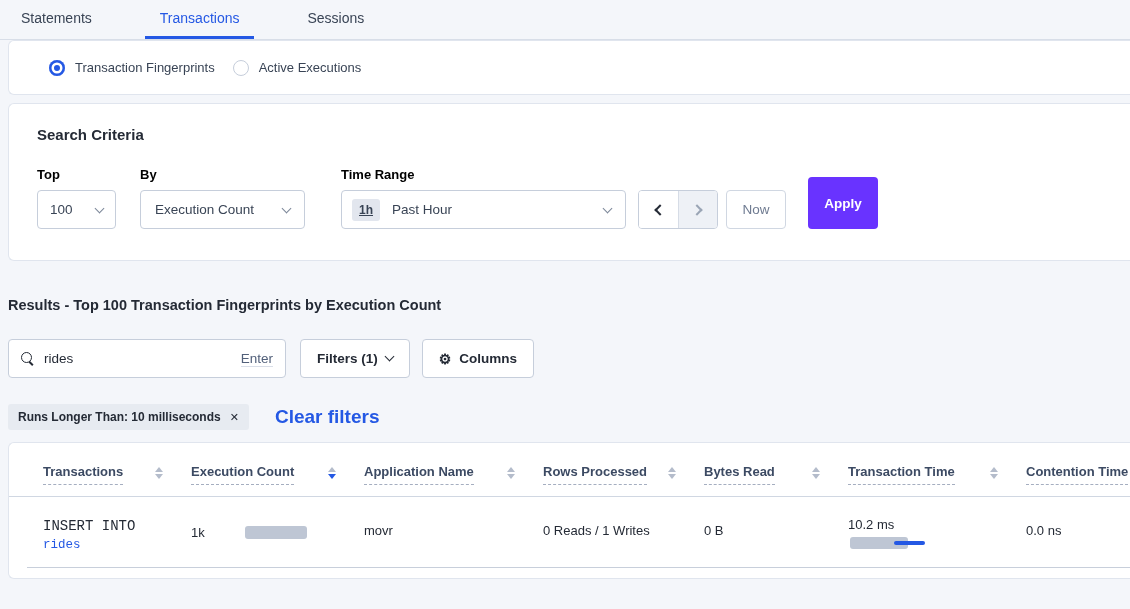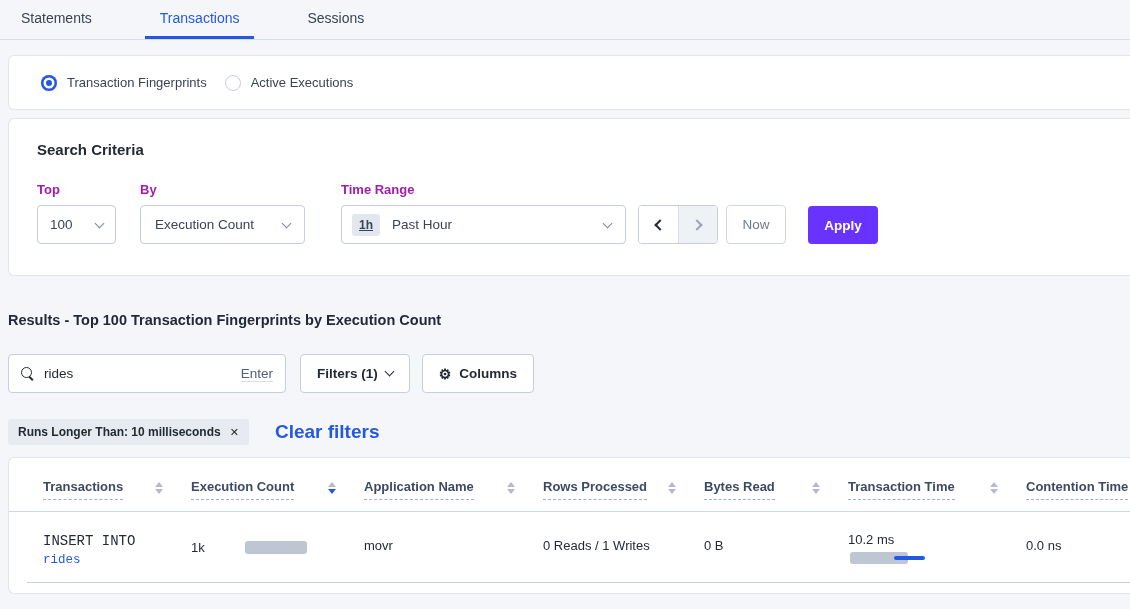--- a/index.html
+++ b/index.html
@@ -12,50 +12,50 @@
   }
 
   
   .tabbar { height:40px; border-bottom:1px solid #d8dee8; display:flex; align-items:stretch; padding-left:6px; }
   .tab { display:flex; align-items:center; padding:0 15px; margin-right:38px; font-size:14px; color:#394455; cursor:pointer; border-bottom:3px solid transparent; }
   .tab.active { color:#2458e4; border-bottom-color:#2458e4; font-weight:400; }
 
   
   .card { background:#fff; margin-left:8px; width:1122px; border:1px solid #e0e5ee; border-right:none; border-radius:6px 0 0 6px; }
 
-  .radio-card { margin-top:15px; height:55px; display:flex; align-items:center; padding-left:32px; gap:18px; }
+  .radio-card { height:55px; display:flex; align-items:center; padding-left:40px; gap:18px; }
   .radio-opt { display:flex; align-items:center; gap:10px; cursor:pointer; }
   .radio-on { width:16px; height:16px; border-radius:50%; background:#2458e4;
               box-shadow: inset 0 0 0 2.5px #2458e4, inset 0 0 0 5px #fff; }
   .radio-off { width:16px; height:16px; border-radius:50%; background:#fff; border:1px solid #c6cedb; }
   .radio-label { font-size:13px; color:#394455; }
 
   
   .criteria-card { margin-top:8px; height:158px; padding:22px 0 0 28px; }
   .criteria-title { font-size:15px; font-weight:700; color:#242a35; }
   .criteria-form { display:flex; align-items:flex-end; margin-top:24px; }
   .field { display:flex; flex-direction:column; }
-  .field-label { font-size:13px; font-weight:700; color:#a21caf; margin-bottom:8px; }
+  .field-label { font-size:13px; font-weight:700; color:#000000; margin-bottom:8px; }
   .control { height:39px; border:1px solid #c6cedb; border-radius:4px; background:#fff;
              display:flex; align-items:center; font-size:13.5px; color:#394455; cursor:pointer; }
   .ctl-top { width:79px; padding:0 12px; }
   .ctl-by { width:165px; padding:0 14px; margin-left:0; }
   .ctl-time { width:285px; padding:0 14px 0 10px; }
   .spacer-24 { width:24px; } .spacer-36 { width:36px; }
   .grow { flex:1; }
   .chev { width:7px; height:7px; border-right:1.6px solid #7c8799; border-bottom:1.6px solid #7c8799; transform:rotate(45deg); margin-top:-3px; }
   .time-badge { background:#e2e6ee; border-radius:3px; font-size:12px; font-weight:700; color:#394455; padding:4px 7px; margin-right:12px;text-decoration:underline; }
   .arrow-group { display:flex; margin-left:12px; border:1px solid #c6cedb; border-radius:4px; overflow:hidden; height:39px; }
   .arrow-btn { width:39px; display:flex; align-items:center; justify-content:center; background:#fff; cursor:pointer; }
   .arrow-btn.disabled { background:#eef1f6; border-left:1px solid #d6dce6; cursor:default; }
   .chev-left  { width:8px; height:8px; border-left:2.2px solid #242a35; border-bottom:2.2px solid #242a35; transform:rotate(45deg); margin-left:3px; }
   .chev-right { width:8px; height:8px; border-right:2px solid #9aa5b5; border-top:2px solid #9aa5b5; transform:rotate(45deg); margin-right:3px; }
   .now-btn { margin-left:8px; width:60px; height:39px; border:1px solid #d0d7e2; border-radius:4px; background:#fff;
              font-size:13.5px; color:#6f7b91; display:flex; align-items:center; justify-content:center; cursor:pointer; }
-  .apply-btn { margin-left:22px; width:70px; height:38px; background:#6933ff; border:none; border-radius:4px;
+  .apply-btn { margin-left:22px; width:70px; height:52px; background:#6933ff; border:none; border-radius:4px;
                color:#fff; font-size:13.5px; font-weight:700; display:flex; align-items:center; justify-content:center; cursor:pointer;
                font-family:"Liberation Sans", sans-serif; }
 
   
   .results-heading { margin:36px 0 0 8px; font-size:14.5px; font-weight:700; color:#242a35; }
   .search-row { margin:26px 0 0 8px; display:flex; align-items:center; }
   .search-box { width:278px; height:39px; background:#fff; border:1px solid #c6cedb; border-radius:4px;
                 display:flex; align-items:center; padding:0 12px; }
   .mag { position:relative; width:13px; height:13px; margin-right:10px; flex:none; }
   .mag::before { content:""; position:absolute; left:0; top:0; width:9px; height:9px; border:1.6px solid #242a35; border-radius:50%; }

